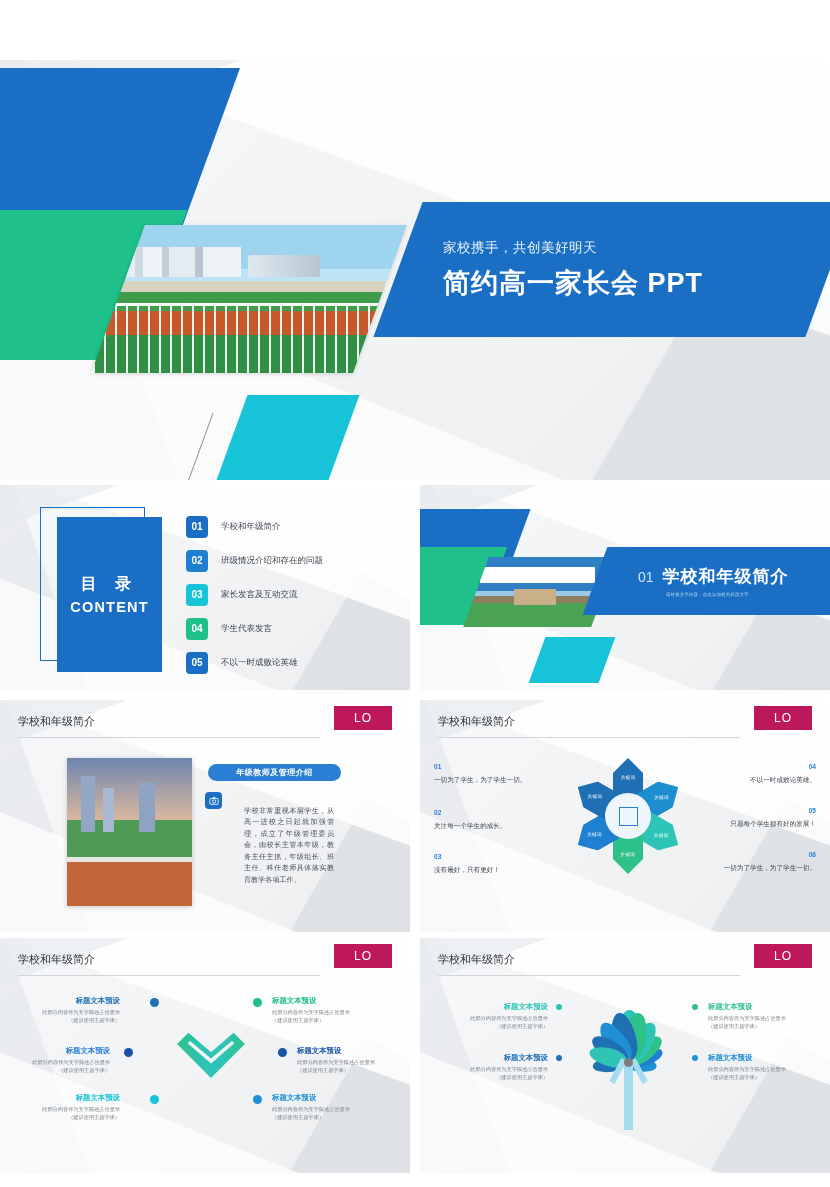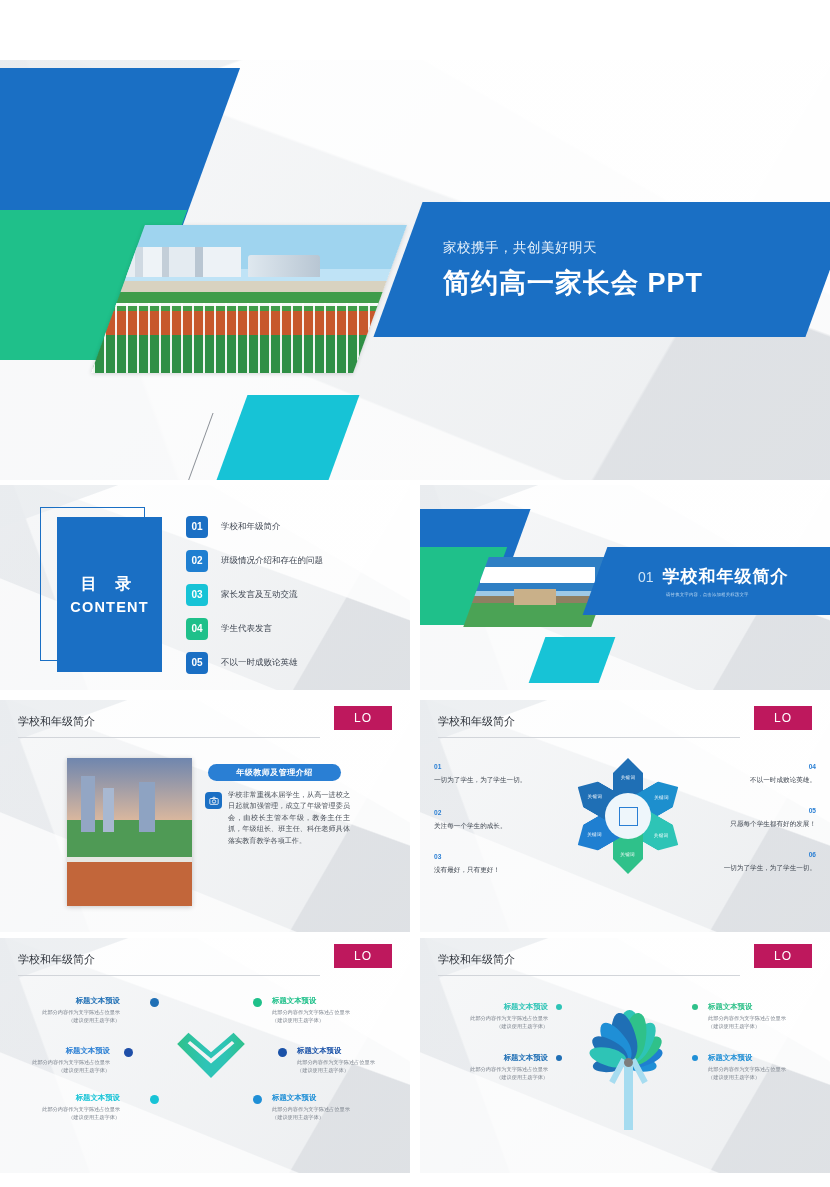--- a/index.html
+++ b/index.html
@@ -110,21 +110,21 @@
   .s4-photo .field{position:absolute;left:0;bottom:0;width:100%;height:50%;
       background:linear-gradient(#4f9a55 0 34%, #e6e7e2 34% 40%, #c2663a 40% 100%);}
   .s4-badge{position:absolute;left:208px;top:64px;width:133px;height:17px;background:#2a7fd4;
       border-radius:9px;color:#fff;font-size:8px;font-weight:bold;display:flex;align-items:center;
       justify-content:center;letter-spacing:.5px;}
   .s4-cam{position:absolute;left:205px;top:92px;width:17px;height:17px;border-radius:4px;
       background:#1a6fc4;display:flex;align-items:center;justify-content:center;}
   .s4-cam svg{width:10px;height:10px;}
   .s4-para{position:absolute;left:228px;top:90px;width:122px;font-size:7.1px;line-height:1.62;
       color:#4a5059;text-align:justify;}
-  .s4-para p{margin:0;}
+  .s4-para p{margin:16px;}
   .s4-para p+p{text-indent:7px;}
 
   
   #slide-petal{left:420px;top:700px;width:410px;height:232px;}
   .petal-wrap{position:absolute;left:148px;top:56px;width:120px;height:120px;}
   .petal{position:absolute;left:50%;top:50%;width:30px;height:58px;margin-left:-15px;margin-top:-58px;
       transform-origin:50% 100%;
       clip-path:polygon(50% 0%,100% 26%,100% 100%,0% 100%,0% 26%);
       display:flex;align-items:flex-start;justify-content:center;}
   .petal span{font-size:4.6px;color:#fff;margin-top:17px;letter-spacing:.3px;transform-origin:center;}

